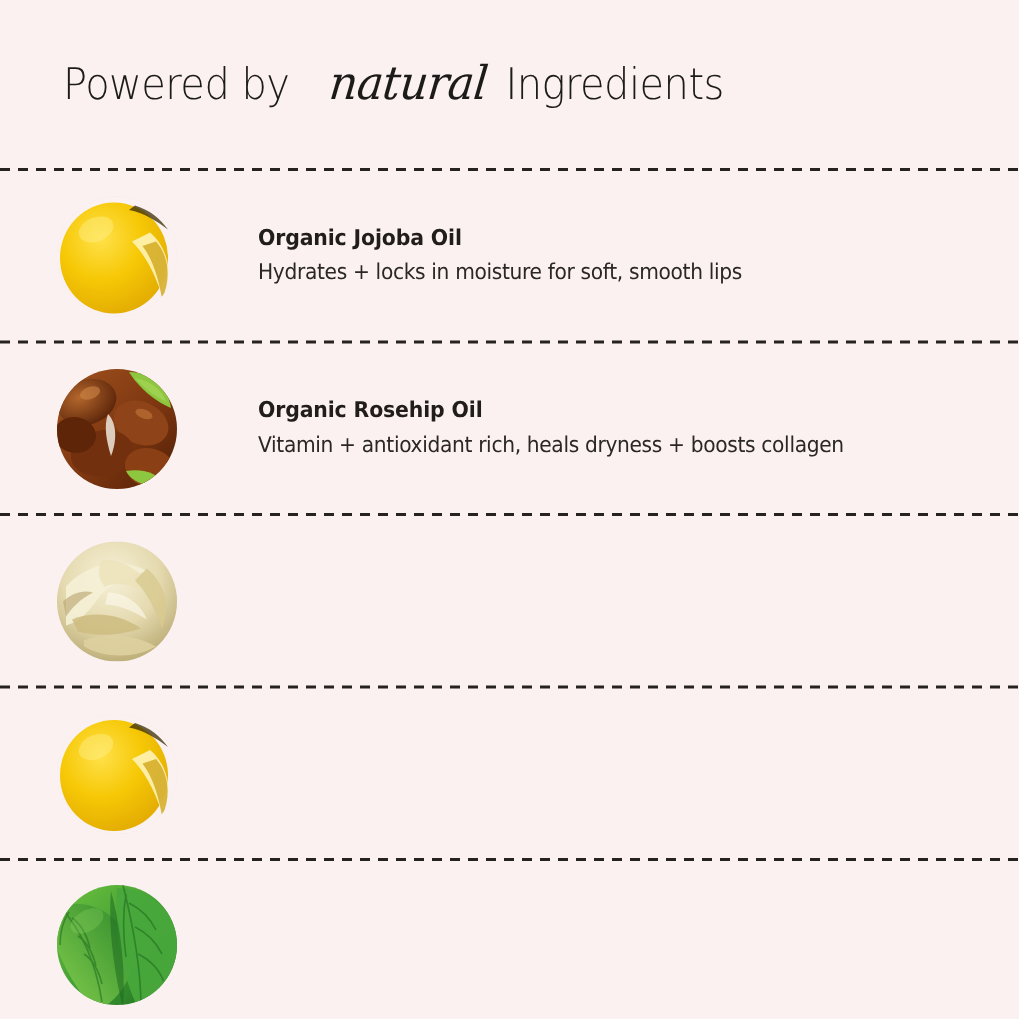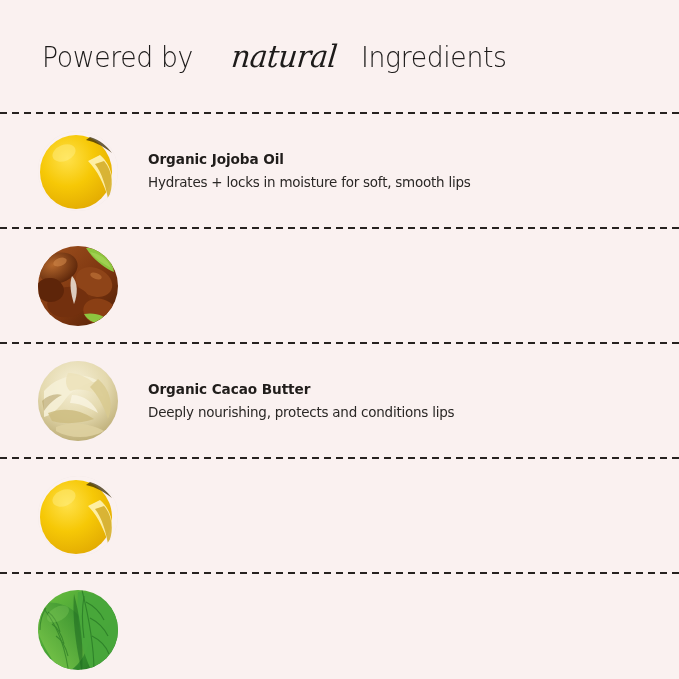--- a/index.html
+++ b/index.html
@@ -31,21 +31,21 @@
   }
   .headline {
     font-family: "Liberation Sans", sans-serif;
     font-size: 30px;
     font-weight: 300;
     color: #1d1b1a;
     letter-spacing: 0.2px;
     white-space: nowrap;
     display: flex;
     align-items: baseline;
-    gap: 12px;
+    gap: 0;
   }
   .headline .plain {
     font-family: "DejaVu Sans", sans-serif;
     font-weight: 300;
     font-size: 29px;
     letter-spacing: -0.4px;
     transform: scaleX(0.92);
     transform-origin: left center;
     display: inline-block;
   }
@@ -96,20 +96,21 @@
     overflow: hidden;
     position: relative;
     background: #efe6e4;
   }
   .thumb-wrap svg { display: block; width: 80px; height: 80px; }
 
   .row-text {
     display: flex;
     flex-direction: column;
     justify-content: center;
+    margin-left: 24px;
   }
   .ing-title {
     font-family: "DejaVu Sans", sans-serif;
     font-size: 14.5px;
     font-weight: 700;
     color: #201d1b;
     letter-spacing: -0.1px;
     line-height: 1.25;
     transform: scaleX(0.94);
     transform-origin: left center;
@@ -191,20 +192,24 @@
           <ellipse cx="62" cy="66" rx="17" ry="13" fill="#8a3f14" transform="rotate(16 62 66)"></ellipse>
           <ellipse cx="12" cy="44" rx="14" ry="12" fill="#5e2509" transform="rotate(8 12 44)"></ellipse>
           <path d="M34 30 C40 36 40 48 36 58 C33 48 31 38 34 30 Z" fill="#e8ded2" opacity="0.9"></path>
           <path d="M48 2 C64 2 74 12 76 26 C66 22 54 12 48 2 Z" fill="#8dc63f"></path>
           <path d="M52 6 C63 8 70 14 73 22 C65 18 57 12 52 6 Z" fill="#a6d457" opacity="0.75"></path>
           <path d="M46 68 C58 66 68 70 74 78 C62 80 50 76 46 68 Z" fill="#8dc63f"></path>
           <ellipse cx="22" cy="16" rx="7" ry="4" fill="#cf8547" opacity="0.6" transform="rotate(-20 22 16)"></ellipse>
           <ellipse cx="58" cy="30" rx="6" ry="3" fill="#c97d40" opacity="0.55" transform="rotate(20 58 30)"></ellipse>
         </svg>
       </div>
+      <div class="row-text">
+        <div class="ing-title">Organic Rosehip Oil</div>
+        <div class="ing-desc">Vitamin + antioxidant rich, heals dryness + boosts collagen</div>
+      </div>
     </div>
     <div class="divider"></div>
 
     <div class="row">
       <div class="thumb-wrap">
         <svg viewBox="0 0 80 80" xmlns="http://www.w3.org/2000/svg">
           <defs>
             <radialGradient id="g3" cx="45%" cy="30%" r="75%">
               <stop offset="0%" stop-color="#f6f0d8"></stop>
               <stop offset="55%" stop-color="#e4d9ae"></stop>
@@ -213,24 +218,20 @@
           </defs>
           <rect width="80" height="80" fill="url(#g3)"></rect>
           <path d="M6 30 C20 14 44 10 60 20 C48 22 34 28 26 40 C20 48 14 54 6 56 Z" fill="#f5efd6" opacity="0.9"></path>
           <path d="M30 12 C46 12 60 22 66 36 C54 30 42 26 32 30 C26 24 28 16 30 12 Z" fill="#ece2ba" opacity="0.85"></path>
           <path d="M60 18 C72 28 76 44 70 58 C66 46 60 34 52 26 Z" fill="#d8c98f" opacity="0.8"></path>
           <path d="M10 52 C24 46 42 48 56 58 C44 62 28 64 14 60 Z" fill="#cdbc80" opacity="0.85"></path>
           <path d="M18 66 C32 60 52 62 66 70 C52 78 32 78 18 70 Z" fill="#ded0a0" opacity="0.9"></path>
           <path d="M34 34 C46 34 56 42 60 52 C50 46 40 42 32 42 Z" fill="#fbf7e7" opacity="0.7"></path>
           <path d="M4 40 C10 34 18 32 24 34 C16 38 10 44 6 50 Z" fill="#b5a46c" opacity="0.6"></path>
         </svg>
-      </div>
-      <div class="row-text">
-        <div class="ing-title">Organic Cacao Butter</div>
-        <div class="ing-desc">Deeply nourishing, protects and conditions lips</div>
       </div>
     </div>
     <div class="divider"></div>
 
     <div class="row">
       <div class="thumb-wrap">
         <svg viewBox="0 0 80 80" xmlns="http://www.w3.org/2000/svg">
           <defs>
             <radialGradient id="g4" cx="38%" cy="32%" r="72%">
               <stop offset="0%" stop-color="#ffe14a"></stop>

